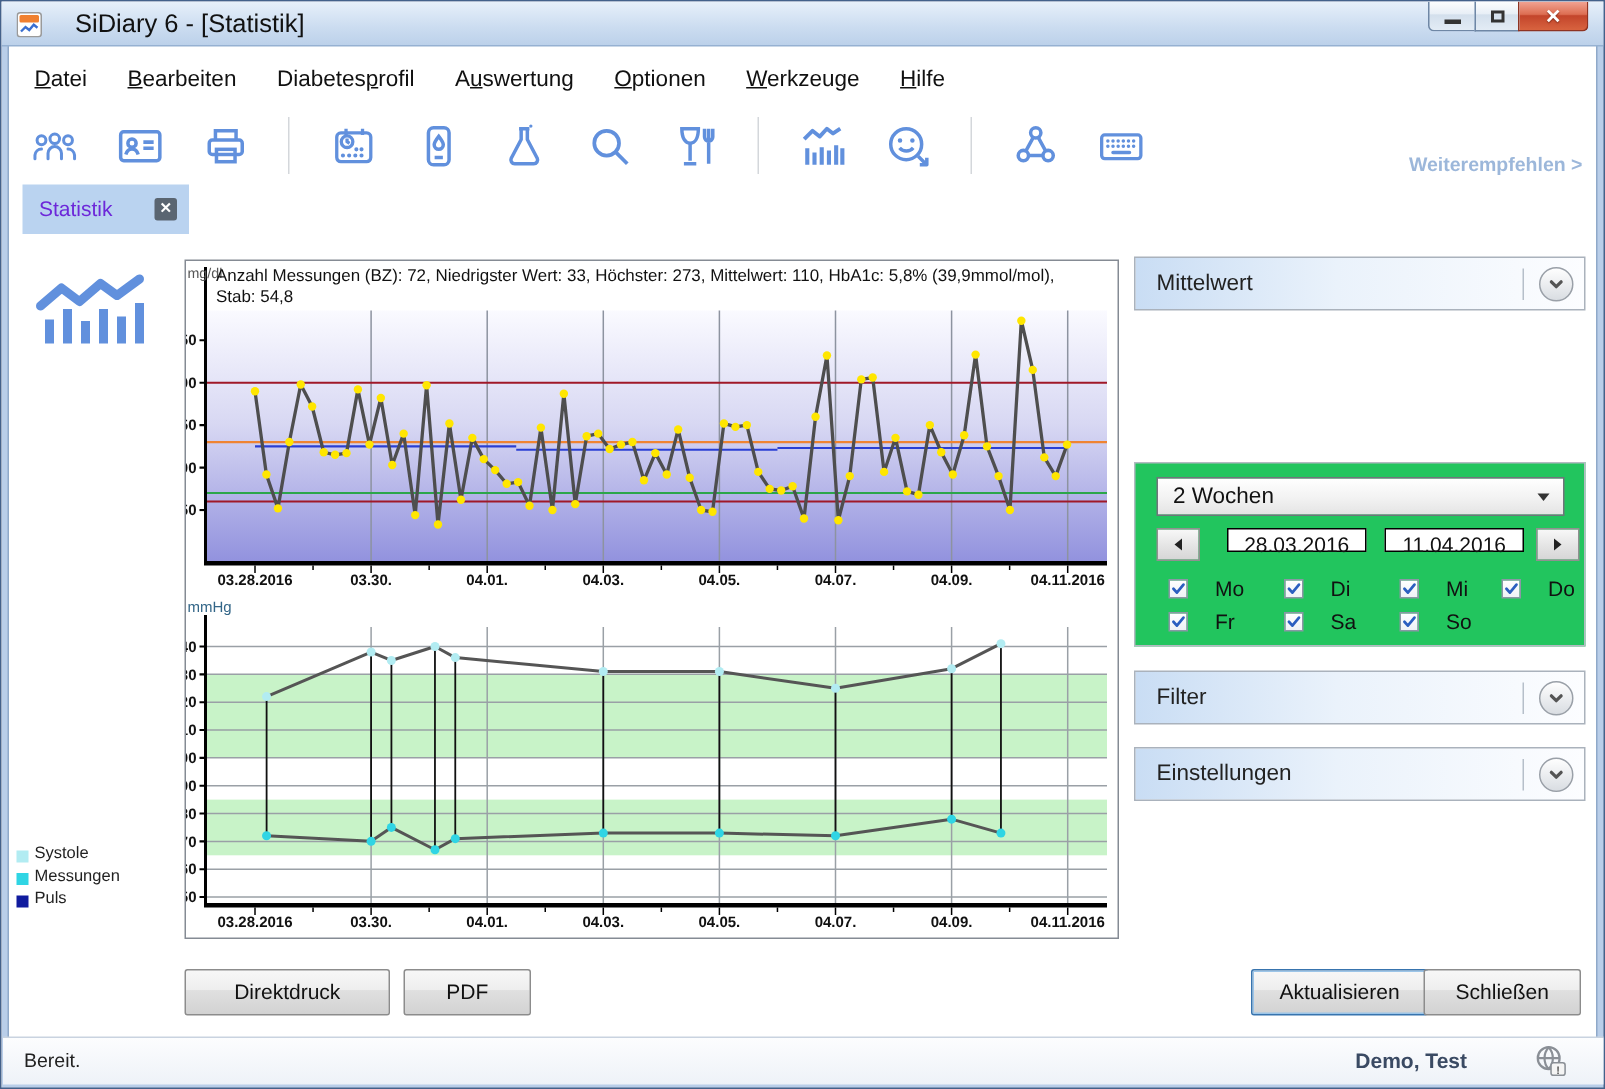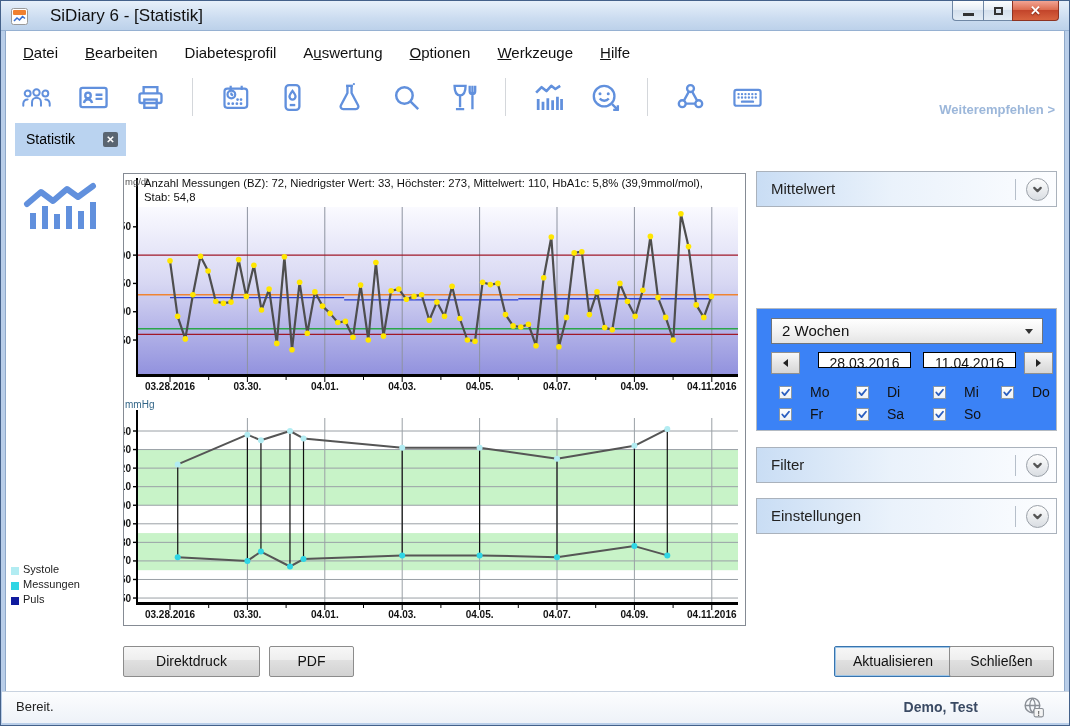--- a/index.html
+++ b/index.html
@@ -30,21 +30,21 @@
     font-size:15px; color:#111; }
   .menu-item { cursor:default; }
   
   #toolbar { position:absolute; left:18px; top:74px; height:44px; display:flex; align-items:center; gap:23px; }
   .tb-btn { width:34px; height:38px; display:flex; align-items:center; justify-content:center; }
   .tb-btn svg { width:33px; height:33px; }
   .tb-sep { width:1px; height:38px; background:#d4d7db; margin:0 2px; }
   #recommend-link { position:absolute; top:101px; right:14px; font-size:13px; font-weight:bold; color:#9cb7da; }
   
   #tab-statistik { position:absolute; left:14px; top:122px; width:111px; height:33px; background:#bad3f0; }
-  #tab-label { position:absolute; left:11px; top:0; line-height:32px; font-size:14px; color:#000000; }
+  #tab-label { position:absolute; left:11px; top:0; line-height:32px; font-size:14px; color:#6d28d9; }
   #tab-close { position:absolute; right:8px; top:9px; width:15px; height:15px; background:#5a6571; border-radius:2px;
     color:#fff; font-size:10px; font-weight:bold; text-align:center; line-height:15px; }
   
   #big-stat-icon { position:absolute; left:18px; top:170px; width:90px; height:64px; }
   #legend { position:absolute; left:10px; top:559px; font-size:11px; color:#222; }
   .legend-row { display:flex; align-items:flex-end; height:15px; }
   .legend-swatch { width:8px; height:8px; margin-right:4px; }
   
   #chartbox { position:absolute; left:122px; top:172px; width:623px; height:453px; border:1px solid #858b94; background:#fff; }
   #chart1 { position:absolute; left:0; top:0; }
@@ -53,21 +53,21 @@
   .acc { position:absolute; left:755px; width:301px; height:36px; border:1px solid #aab2bc;
     background:linear-gradient(90deg,#c9ddf4,#eaf2fb 45%,#fcfdff); }
   .acc-title { position:absolute; left:14px; top:0; line-height:34px; font-size:15px; color:#222; }
   .acc-div { position:absolute; right:40px; top:7px; width:1px; height:21px; background:#b6bfca; }
   .chev { position:absolute; right:7px; top:6px; width:23px; height:23px; border-radius:50%;
     border:1px solid #9aa0a8; background:linear-gradient(#fefefe,#d9dde2); display:flex; align-items:center; justify-content:center; }
   .chev svg { width:13px; height:13px; }
   .chev.open { border-color:#63a0e0; background:linear-gradient(#f3f9ff,#d8eafc); }
   #acc-grafiktyp { top:170px; } #acc-datenquelle { top:221px; } #acc-zeitraum { top:272px; }
   #acc-filter { top:446px; } #acc-einstellungen { top:497px; }
-  #zeitraum-panel { position:absolute; left:755px; top:307px; width:301px; height:123px; border:1px solid #b3bac2; background:#3b82f6; }
+  #zeitraum-panel { position:absolute; left:755px; top:307px; width:301px; height:123px; border:1px solid #b3bac2; background:#22c55e; }
   #range-combo { position:absolute; left:14px; top:9px; width:272px; height:26px; border:1px solid #6f747b;
     background:linear-gradient(#ffffff,#f2f2f2 55%,#e4e4e4); }
   #range-combo-value { position:absolute; left:10px; top:0; line-height:24px; font-size:15px; color:#111; }
   #combo-caret { position:absolute; right:9px; top:10px; width:0; height:0;
     border-left:4px solid transparent; border-right:4px solid transparent; border-top:5px solid #333; }
   .navbtn { position:absolute; top:43px; width:29px; height:22px; border:1px solid #909090;
     background:linear-gradient(#f8f8f8,#e4e4e4 55%,#d6d6d6); display:flex; align-items:center; justify-content:center; }
   #prev-btn { left:14px; } #next-btn { left:267px; }
   .tri-left { width:0; height:0; border-top:4px solid transparent; border-bottom:4px solid transparent; border-right:5px solid #222; }
   .tri-right { width:0; height:0; border-top:4px solid transparent; border-bottom:4px solid transparent; border-left:5px solid #222; }

